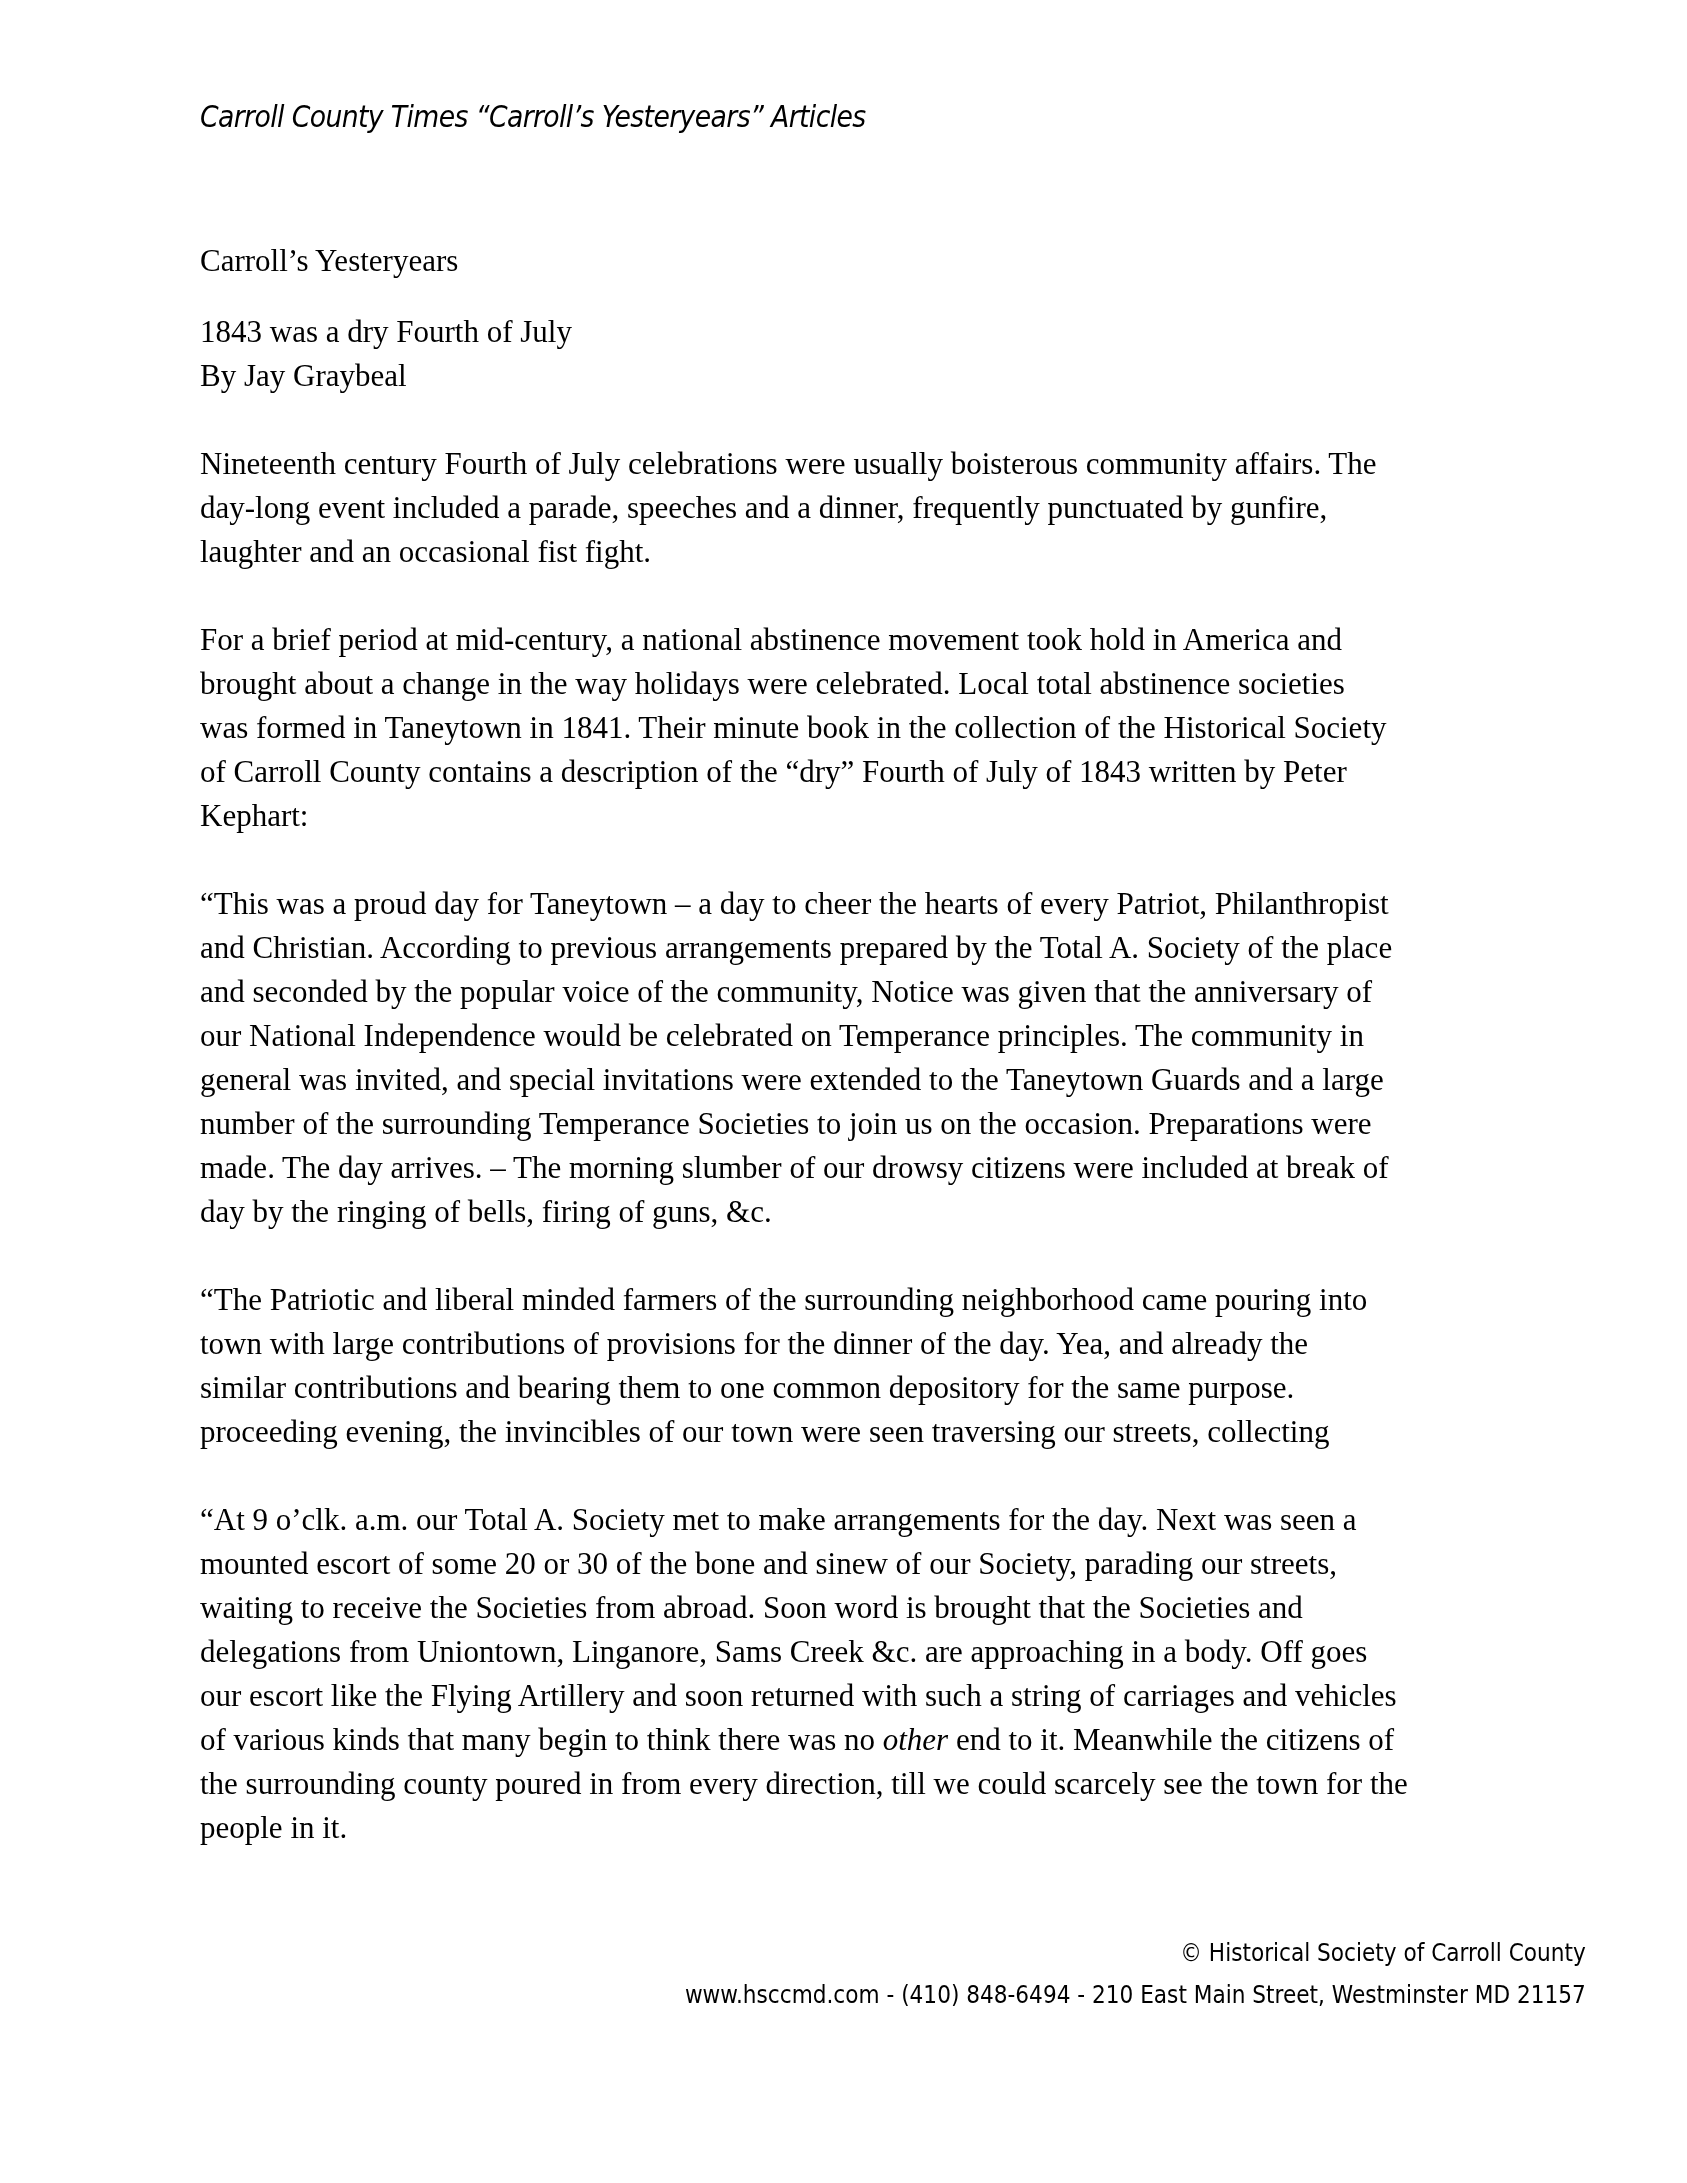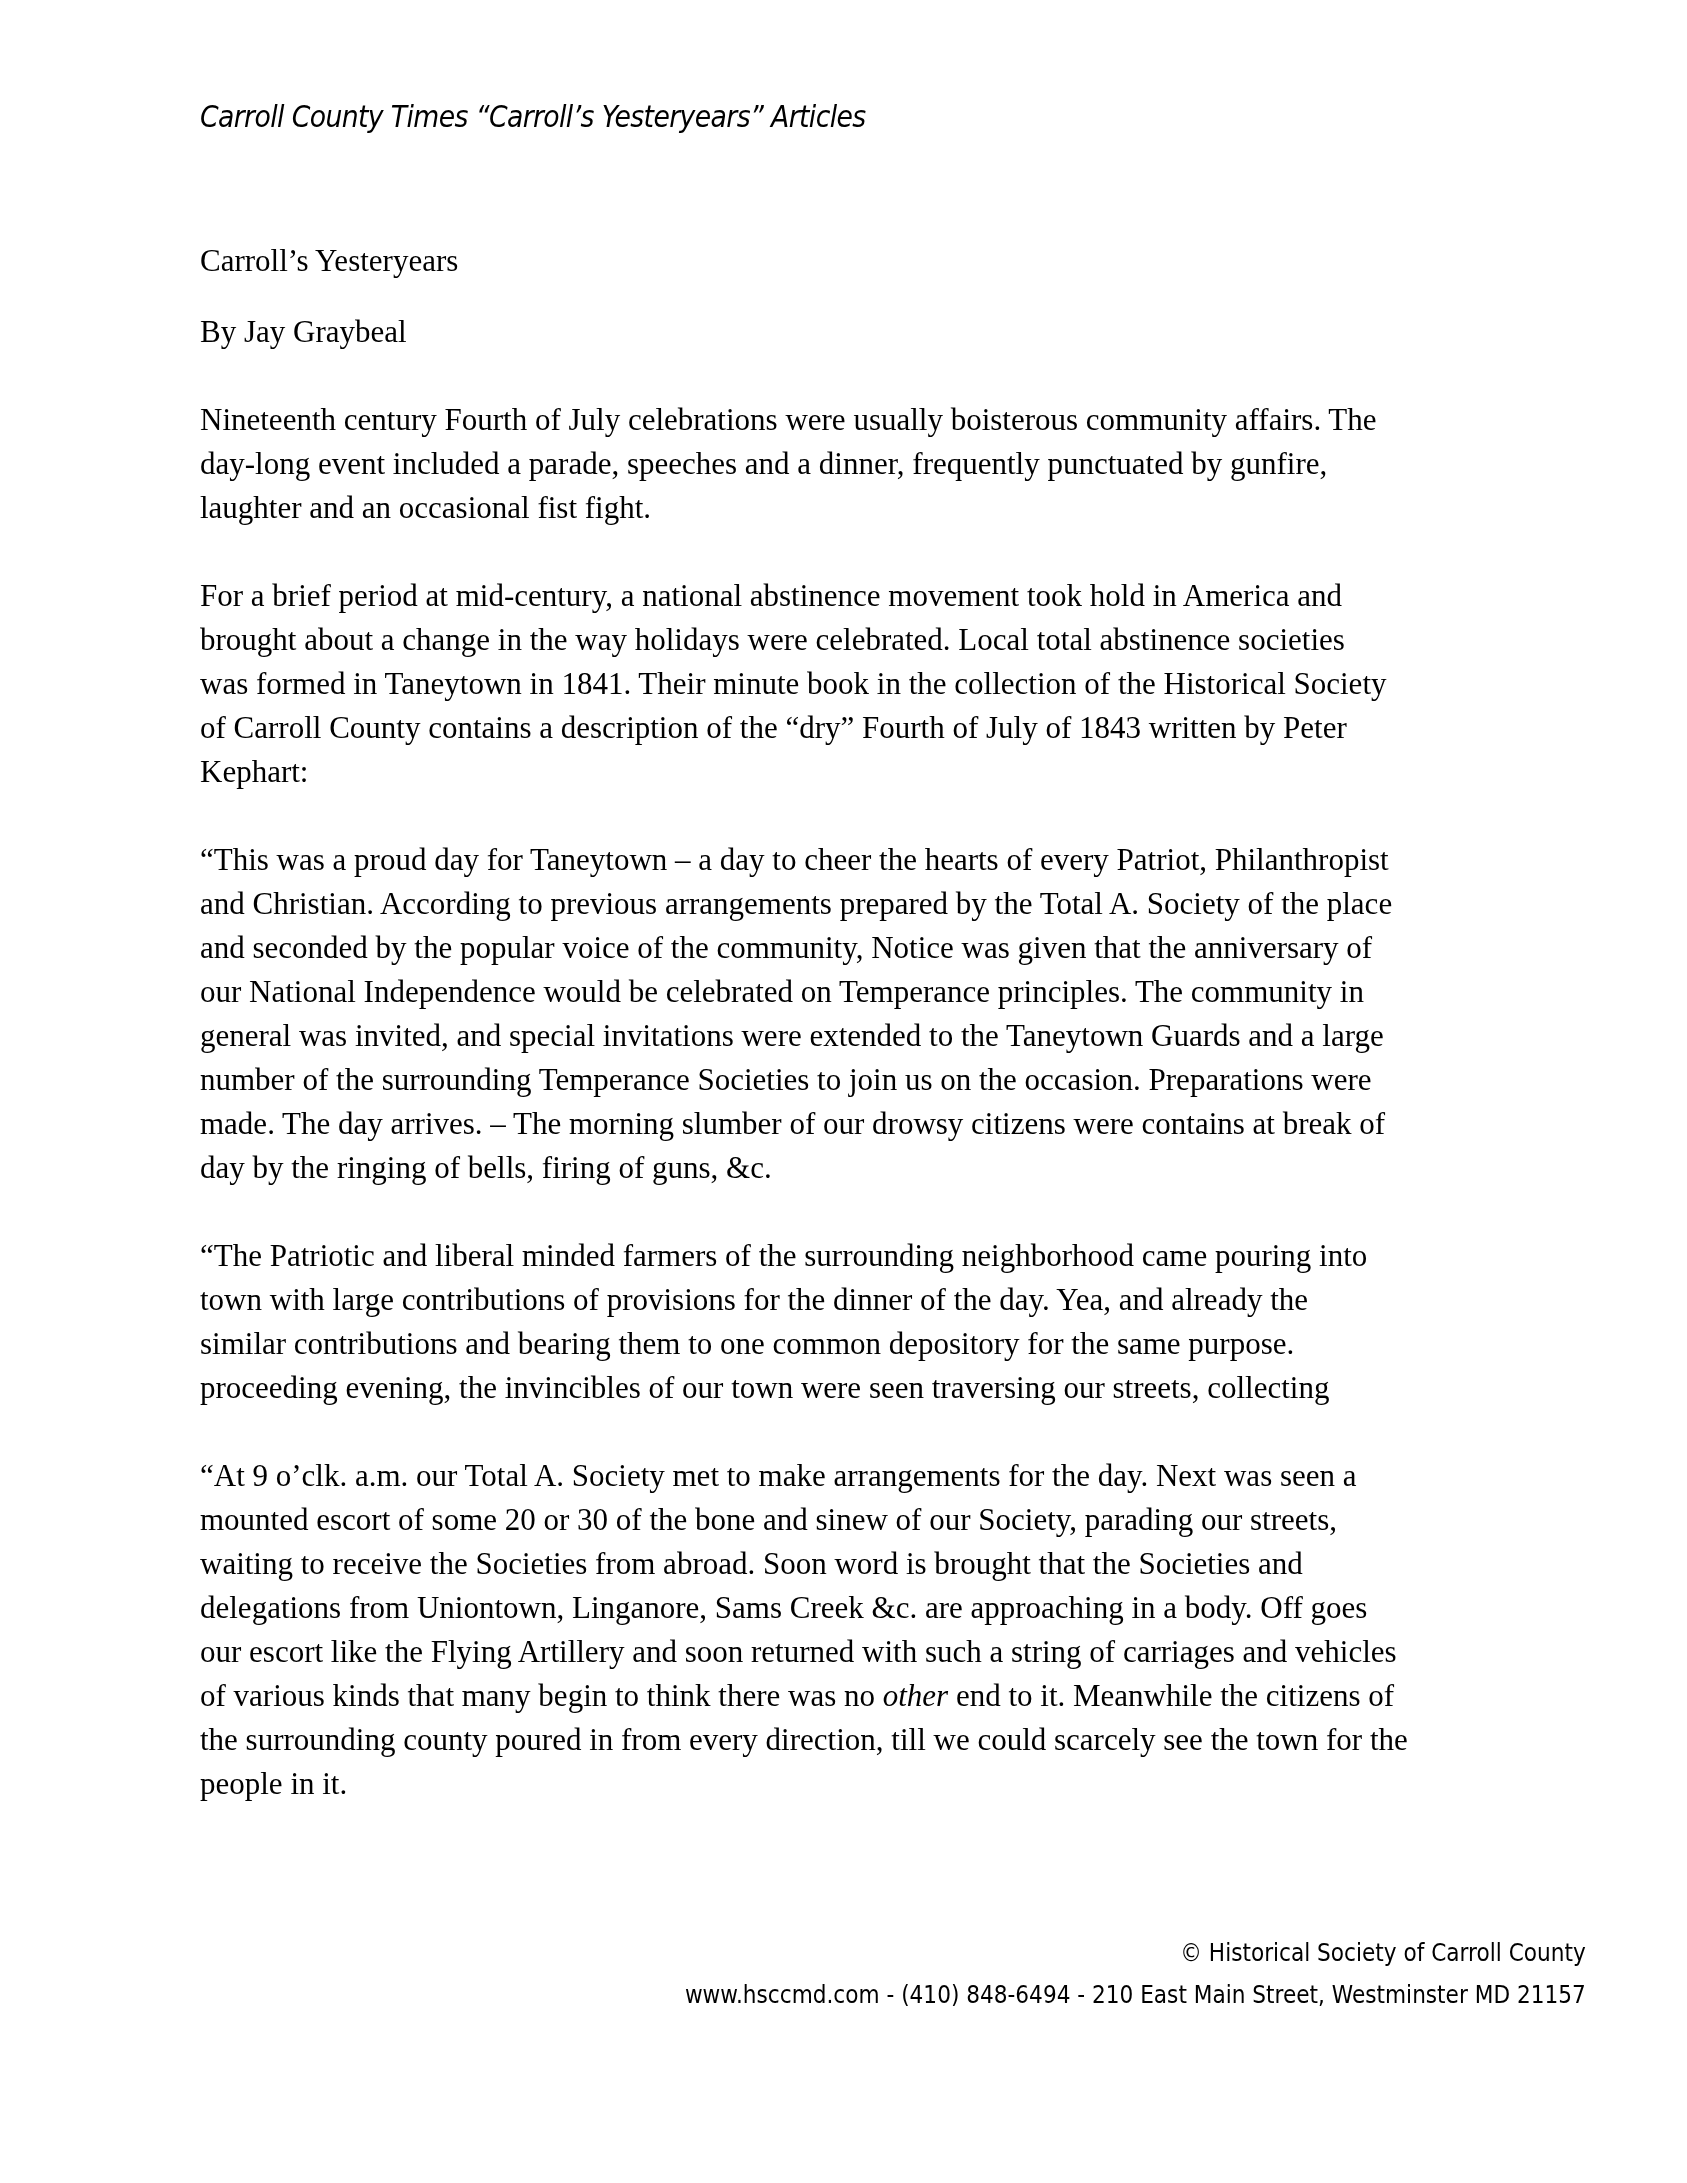--- a/index.html
+++ b/index.html
@@ -27,20 +27,21 @@
 </head>
 <body>
 
 <div class="header">Carroll County Times “Carroll’s Yesteryears” Articles</div>
 
 <div class="body-text">
   <div class="para tight">
     <span class="line">Carroll’s Yesteryears</span>
   </div>
   <div class="para">
+    <span class="line">1843 was a dry Fourth of July</span>
     <span class="line">By Jay Graybeal</span>
   </div>
 
   <div class="para">
     <span class="line">Nineteenth century Fourth of July celebrations were usually boisterous community affairs. The</span>
     <span class="line">day-long event included a parade, speeches and a dinner, frequently punctuated by gunfire,</span>
     <span class="line">laughter and an occasional fist fight.</span>
   </div>
 
   <div class="para">
@@ -51,21 +52,21 @@
     <span class="line">Kephart:</span>
   </div>
 
   <div class="para">
     <span class="line">“This was a proud day for Taneytown – a day to cheer the hearts of every Patriot, Philanthropist</span>
     <span class="line">and Christian. According to previous arrangements prepared by the Total A. Society of the place</span>
     <span class="line">and seconded by the popular voice of the community, Notice was given that the anniversary of</span>
     <span class="line">our National Independence would be celebrated on Temperance principles. The community in</span>
     <span class="line">general was invited, and special invitations were extended to the Taneytown Guards and a large</span>
     <span class="line">number of the surrounding Temperance Societies to join us on the occasion. Preparations were</span>
-    <span class="line">made. The day arrives. – The morning slumber of our drowsy citizens were contains at break of</span>
+    <span class="line">made. The day arrives. – The morning slumber of our drowsy citizens were included at break of</span>
     <span class="line">day by the ringing of bells, firing of guns, &amp;c.</span>
   </div>
 
   <div class="para">
     <span class="line">“The Patriotic and liberal minded farmers of the surrounding neighborhood came pouring into</span>
     <span class="line">town with large contributions of provisions for the dinner of the day. Yea, and already the</span>
     <span class="line">similar contributions and bearing them to one common depository for the same purpose.</span>
     <span class="line">proceeding evening, the invincibles of our town were seen traversing our streets, collecting</span>
   </div>
 

